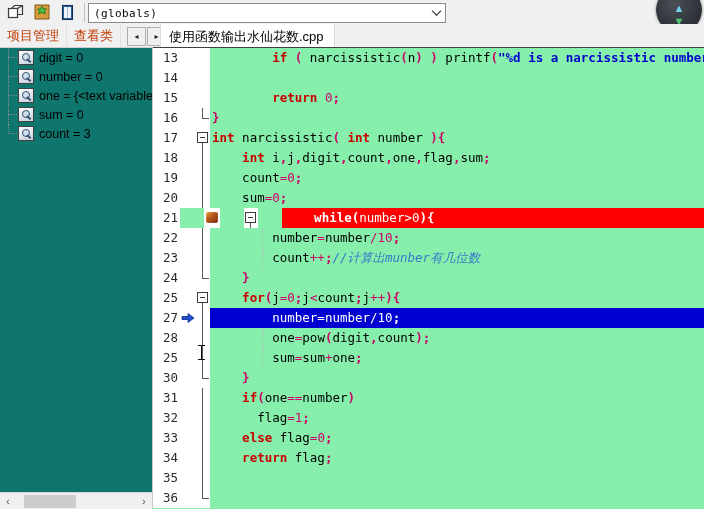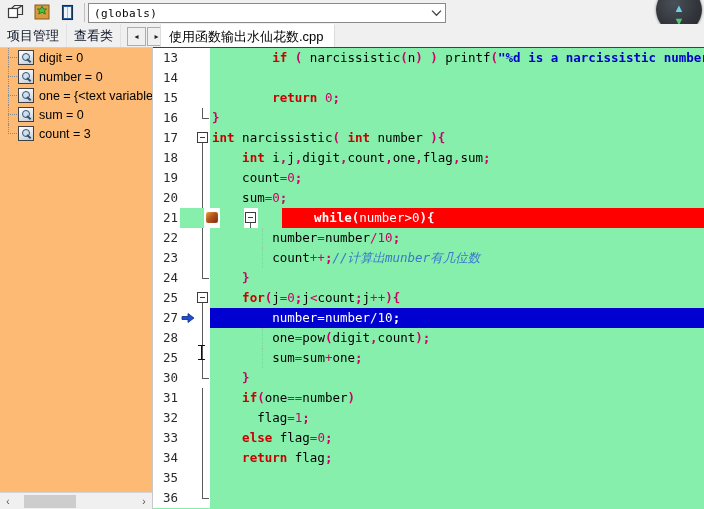--- a/index.html
+++ b/index.html
@@ -69,21 +69,21 @@
     position: absolute; left: 0; top: 24px; width: 704px; height: 23px;
     background: #f0f0f0;
   }
   .panel-tabs {
     position: absolute; left: 0; top: 0;
     display: flex; align-items: stretch; height: 23px;
   }
   .ptab {
     display: flex; align-items: center;
     padding: 0 7px;
-    font-size: 13px; color: #0f172a;
+    font-size: 13px; color: #c2410c;
     background: #f0f0f0;
     border-right: 1px solid #e2e2e2;
   }
   .ptab.sel { background: #f0f0f0; }
   .navbtns {
     display: flex; align-items: center; margin-left: 6px; gap: 0px;
   }
   .navbtn {
     width: 17px; height: 17px;
     background: #f0f0f0;
@@ -102,21 +102,21 @@
     background: #ffffff;
     border-left: 1px solid #dcdcdc;
     border-right: 1px solid #dcdcdc;
     border-top: 1px solid #ffffff;
   }
 
   
   #sidebar {
     position: absolute; left: 0; top: 47px;
     width: 152px; height: 445px;
-    background: #fdba74;
+    background: #0f766e;
     border-right: 1px solid #c8c8c8;
     border-top: 1px solid #d0d0d0;
     overflow: hidden;
   }
   .watch-row {
     position: relative;
     height: 19px;
     display: flex; align-items: center;
     padding-left: 18px;
     font-size: 12.5px; color: #000;

